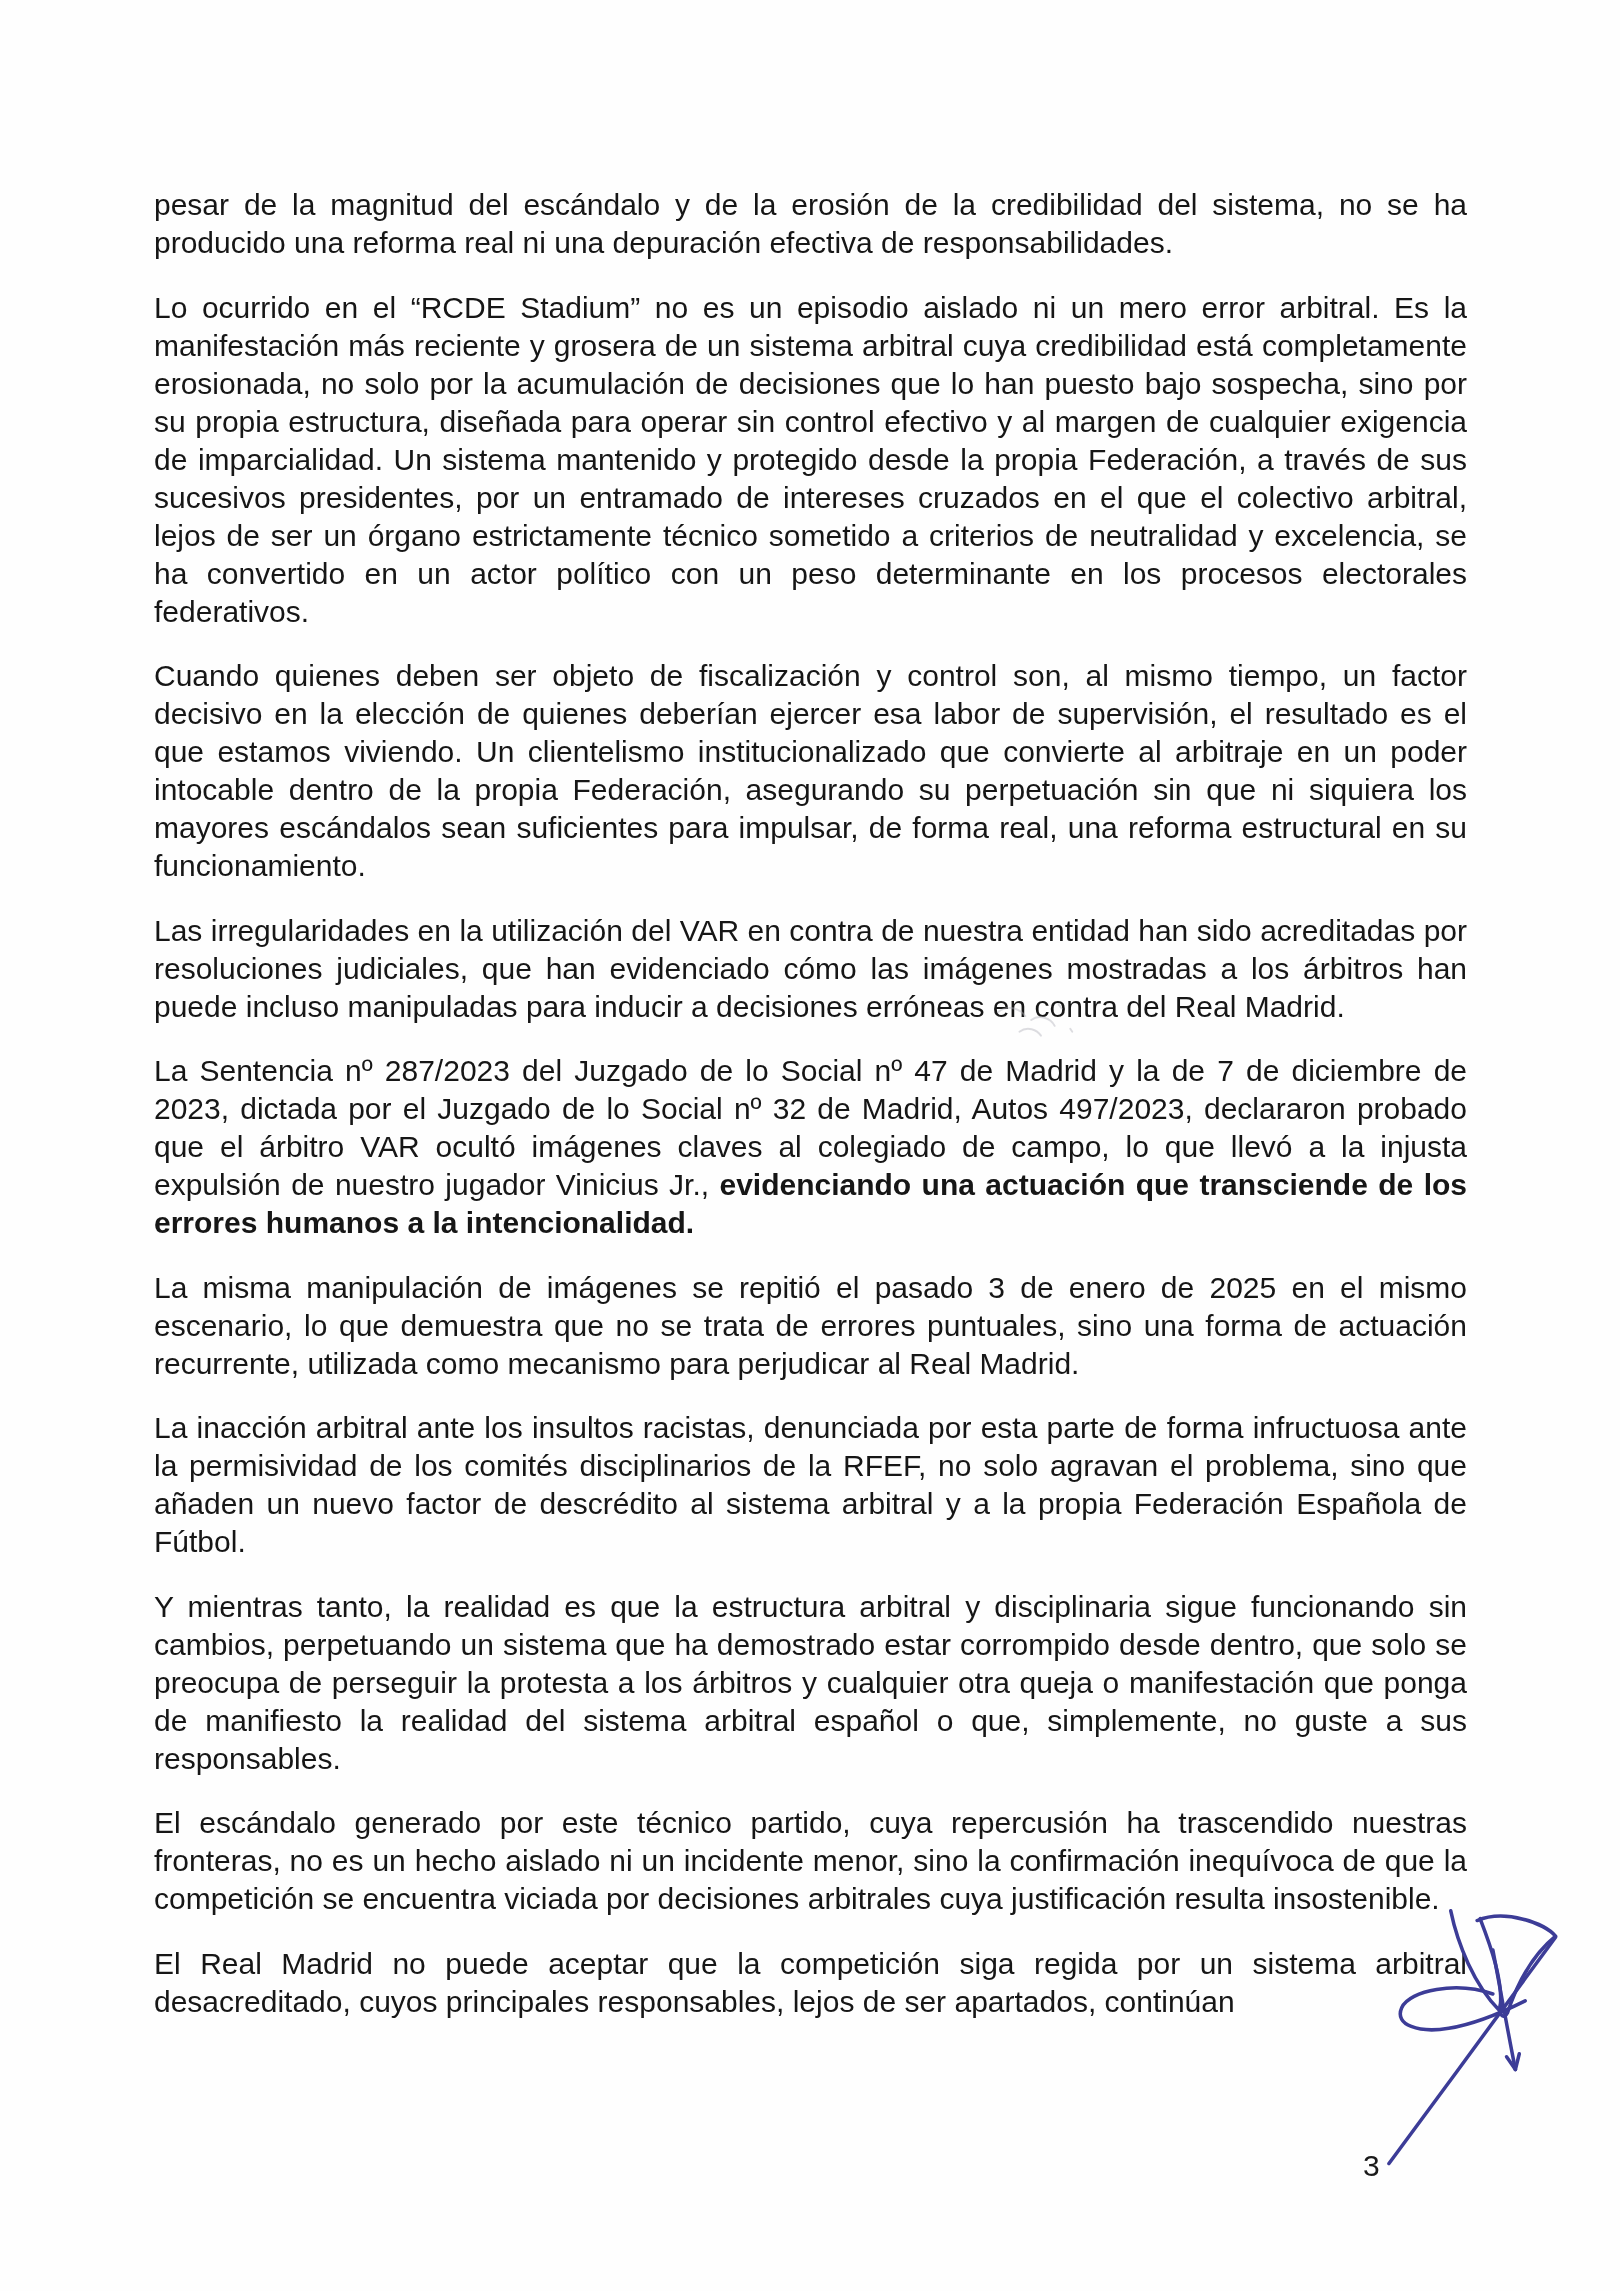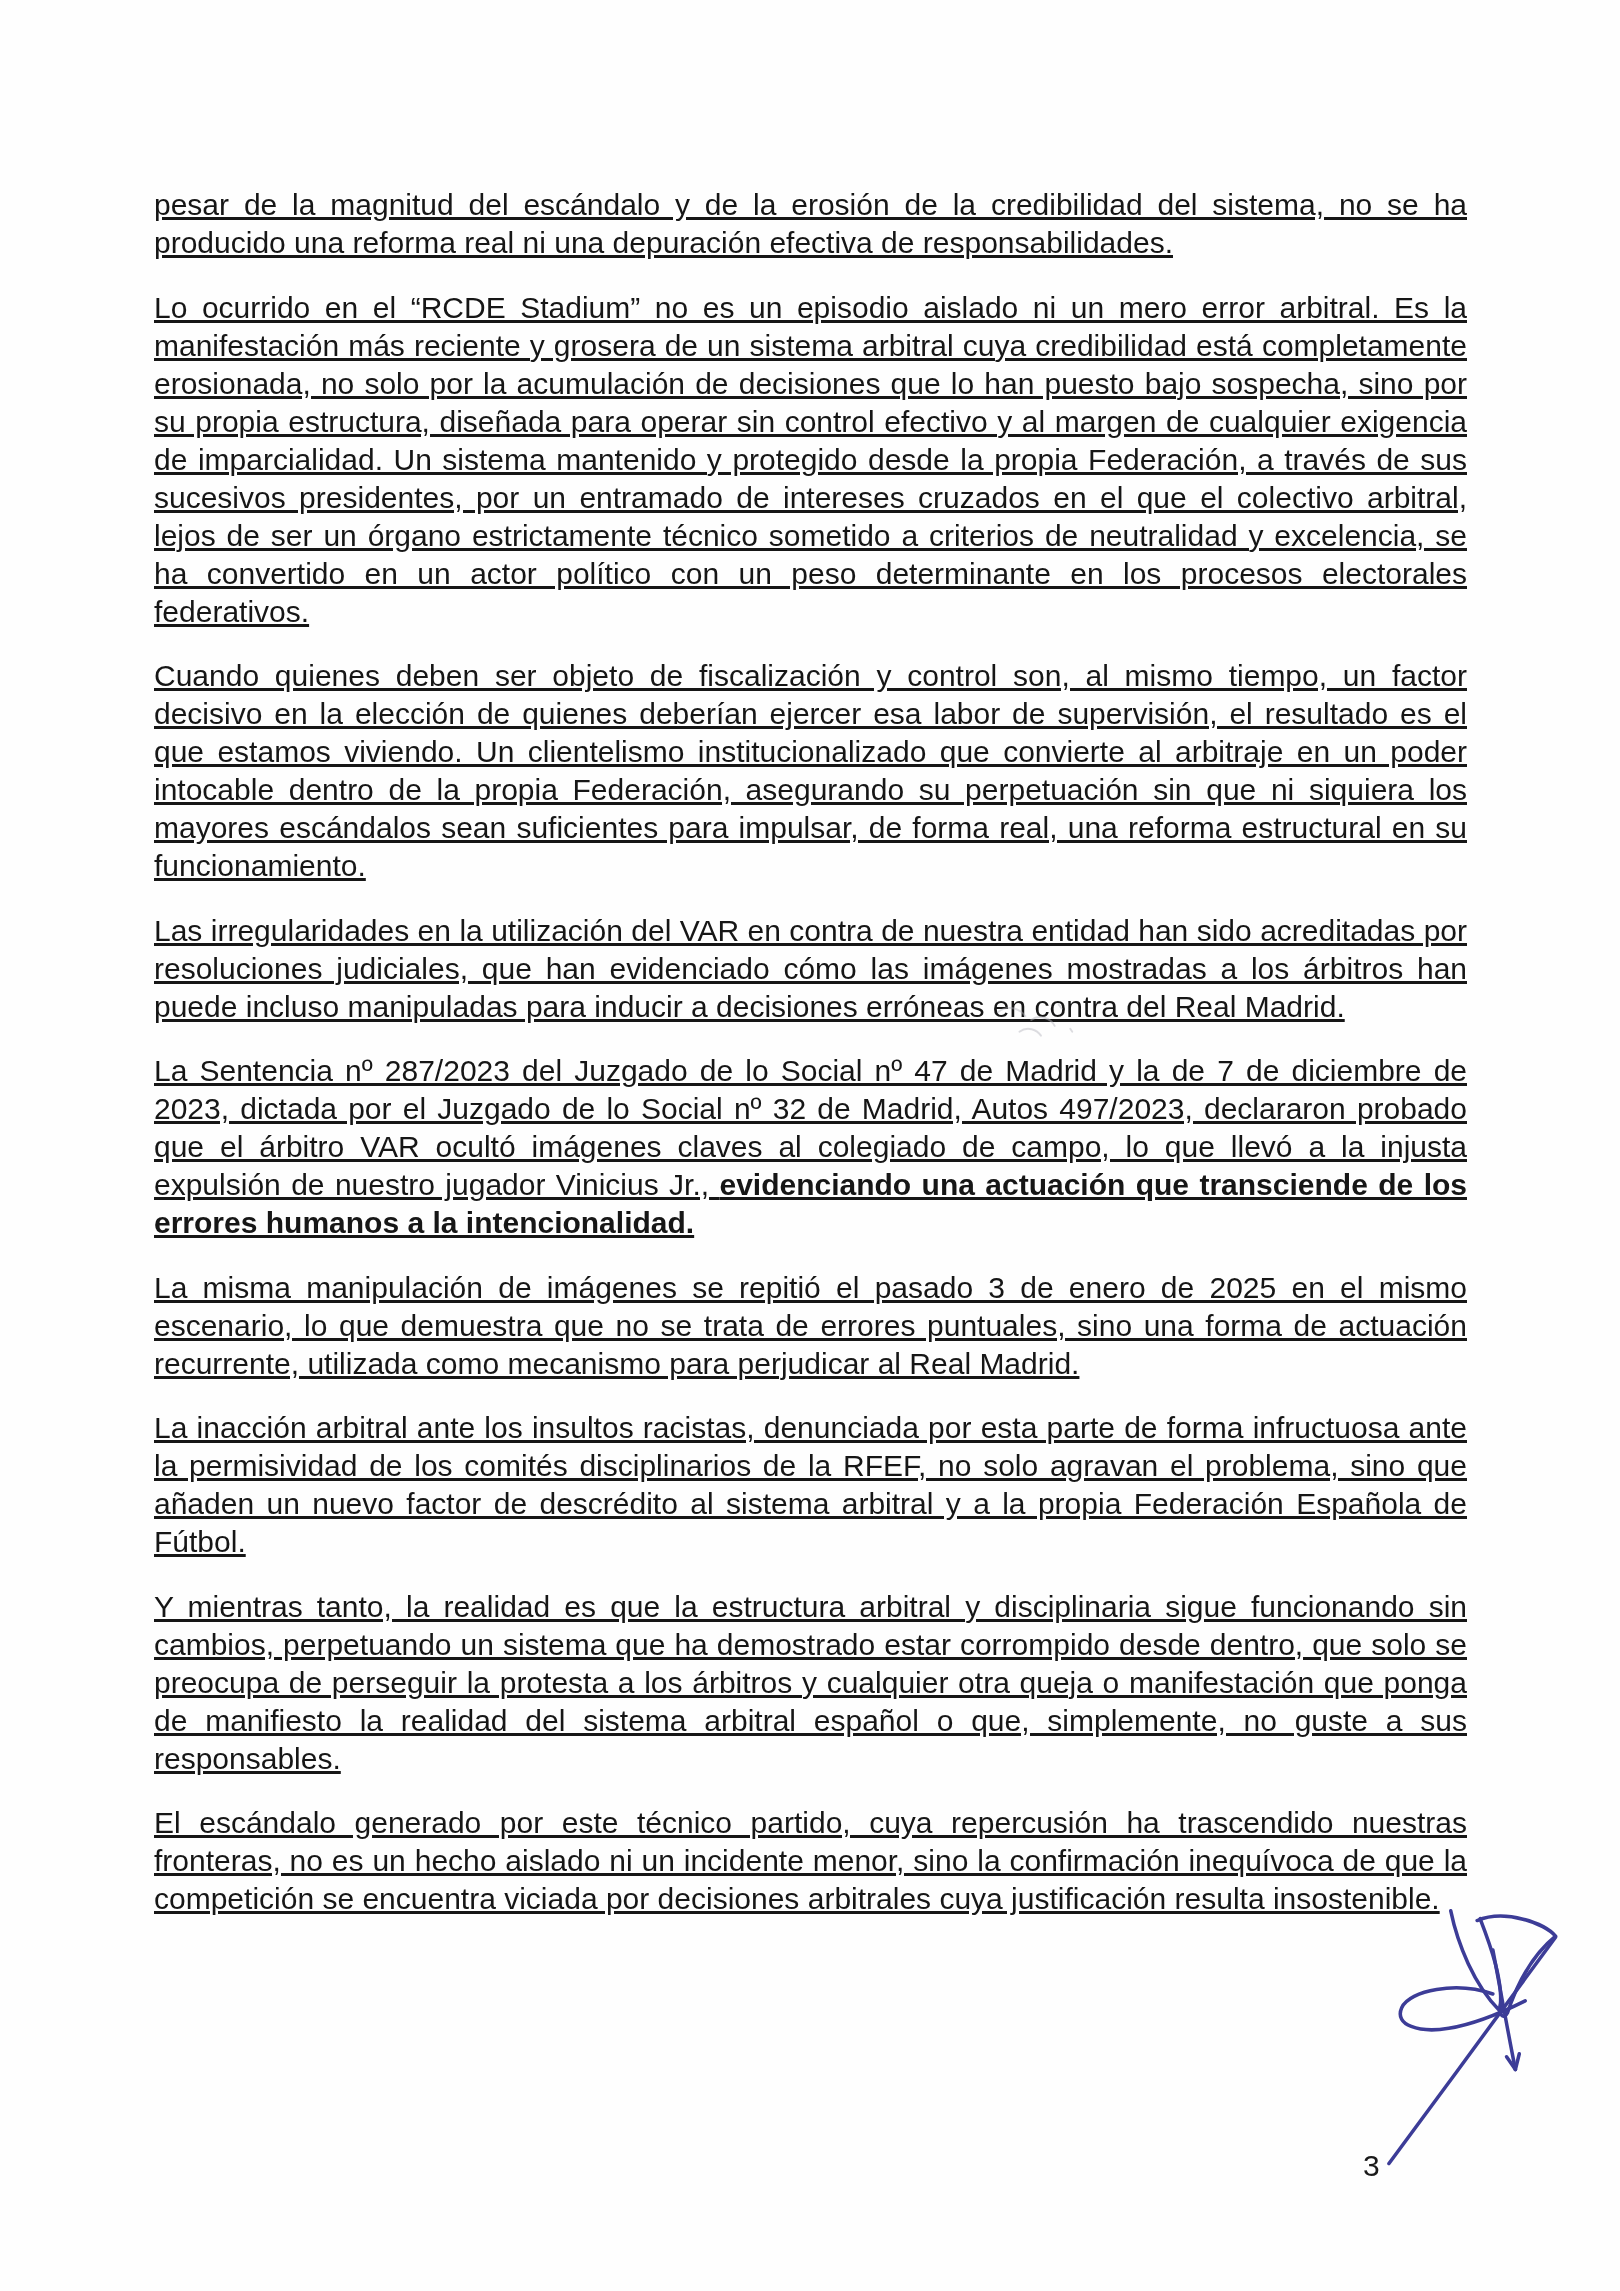--- a/index.html
+++ b/index.html
@@ -14,21 +14,20 @@
     position:absolute;inset:0;
     background:#fefefe;
   }
   .text-block{
     position:absolute;
     left:154px;top:186px;
     width:1313px;
     color:#161616;
     font-size:30px;
     line-height:38px;
-    text-decoration:underline;
   }
   .para{
     margin:0 0 26.5px 0;
     text-align:justify;
   }
   .para .bold{font-weight:bold;}
   .signature{
     position:absolute;
     left:1333px;top:1897px;
     width:255px;height:294px;
@@ -54,20 +53,21 @@
   <div class="text-block">
       <p class="para"><span>pesar de la magnitud del escándalo y de la erosión de la credibilidad del sistema, no se ha producido una reforma real ni una depuración efectiva de responsabilidades.</span></p>
       <p class="para"><span>Lo ocurrido en el “RCDE Stadium” no es un episodio aislado ni un mero error arbitral. Es la manifestación más reciente y grosera de un sistema arbitral cuya credibilidad está completamente erosionada, no solo por la acumulación de decisiones que lo han puesto bajo sospecha, sino por su propia estructura, diseñada para operar sin control efectivo y al margen de cualquier exigencia de imparcialidad. Un sistema mantenido y protegido desde la propia Federación, a través de sus sucesivos presidentes, por un entramado de intereses cruzados en el que el colectivo arbitral, lejos de ser un órgano estrictamente técnico sometido a criterios de neutralidad y excelencia, se ha convertido en un actor político con un peso determinante en los procesos electorales federativos.</span></p>
       <p class="para"><span>Cuando quienes deben ser objeto de fiscalización y control son, al mismo tiempo, un factor decisivo en la elección de quienes deberían ejercer esa labor de supervisión, el resultado es el que estamos viviendo. Un clientelismo institucionalizado que convierte al arbitraje en un poder intocable dentro de la propia Federación, asegurando su perpetuación sin que ni siquiera los mayores escándalos sean suficientes para impulsar, de forma real, una reforma estructural en su funcionamiento.</span></p>
       <p class="para"><span>Las irregularidades en la utilización del VAR en contra de nuestra entidad han sido acreditadas por resoluciones judiciales, que han evidenciado cómo las imágenes mostradas a los árbitros han puede incluso manipuladas para inducir a decisiones erróneas en contra del Real Madrid.</span></p>
       <p class="para"><span>La Sentencia nº 287/2023 del Juzgado de lo Social nº 47 de Madrid y la de 7 de diciembre de 2023, dictada por el Juzgado de lo Social nº 32 de Madrid, Autos 497/2023, declararon probado que el árbitro VAR ocultó imágenes claves al colegiado de campo, lo que llevó a la injusta expulsión de nuestro jugador Vinicius Jr., </span><span class="bold">evidenciando una actuación que transciende de los errores humanos a la intencionalidad.</span></p>
       <p class="para"><span>La misma manipulación de imágenes se repitió el pasado 3 de enero de 2025 en el mismo escenario, lo que demuestra que no se trata de errores puntuales, sino una forma de actuación recurrente, utilizada como mecanismo para perjudicar al Real Madrid.</span></p>
       <p class="para"><span>La inacción arbitral ante los insultos racistas, denunciada por esta parte de forma infructuosa ante la permisividad de los comités disciplinarios de la RFEF, no solo agravan el problema, sino que añaden un nuevo factor de descrédito al sistema arbitral y a la propia Federación Española de Fútbol.</span></p>
       <p class="para"><span>Y mientras tanto, la realidad es que la estructura arbitral y disciplinaria sigue funcionando sin cambios, perpetuando un sistema que ha demostrado estar corrompido desde dentro, que solo se preocupa de perseguir la protesta a los árbitros y cualquier otra queja o manifestación que ponga de manifiesto la realidad del sistema arbitral español o que, simplemente, no guste a sus responsables.</span></p>
       <p class="para"><span>El escándalo generado por este técnico partido, cuya repercusión ha trascendido nuestras fronteras, no es un hecho aislado ni un incidente menor, sino la confirmación inequívoca de que la competición se encuentra viciada por decisiones arbitrales cuya justificación resulta insostenible.</span></p>
+      <p class="para"><span>El Real Madrid no puede aceptar que la competición siga regida por un sistema arbitral desacreditado, cuyos principales responsables, lejos de ser apartados, continúan</span></p>
     </div>
 
   <svg class="smudge" viewBox="0 0 120 90" fill="none">
     <g stroke="#b5b5bd" stroke-width="2" stroke-linecap="round">
       <path d="M18,38 C28,30 40,34 46,42"></path>
       <path d="M52,46 C60,40 72,44 76,52"></path>
       <path d="M40,58 C48,52 58,56 62,62"></path>
       <path d="M80,30 l3,4"></path>
       <path d="M92,55 l2,3"></path>
     </g>

